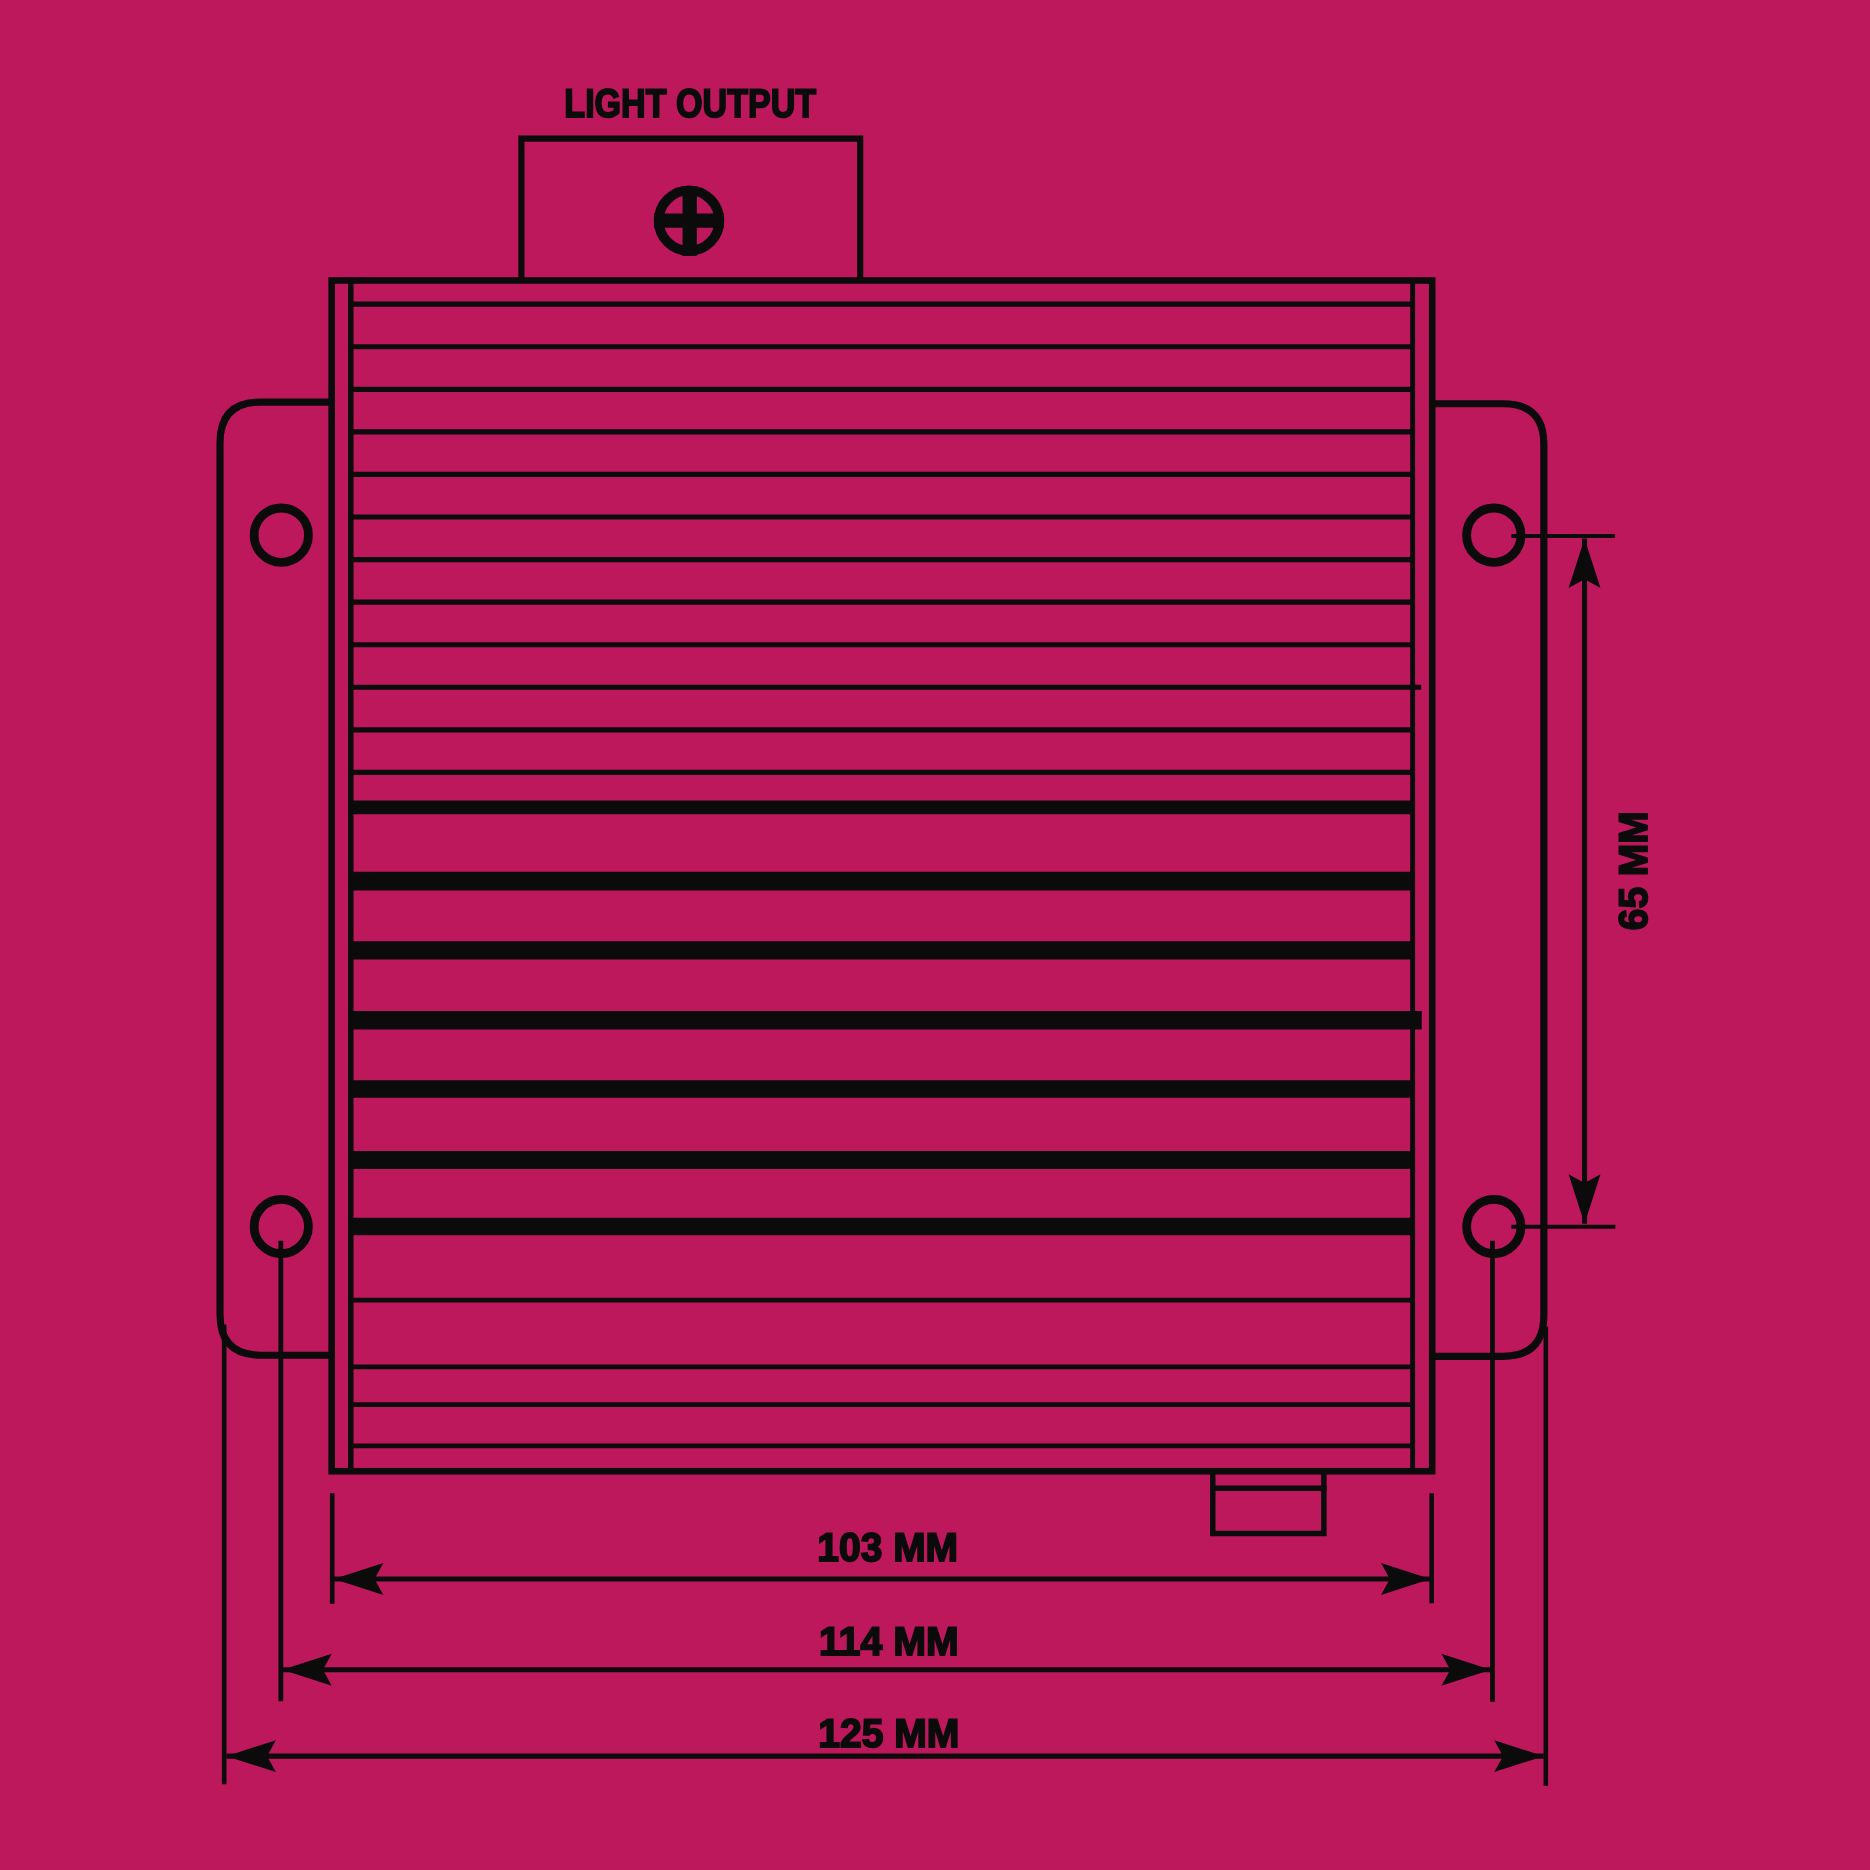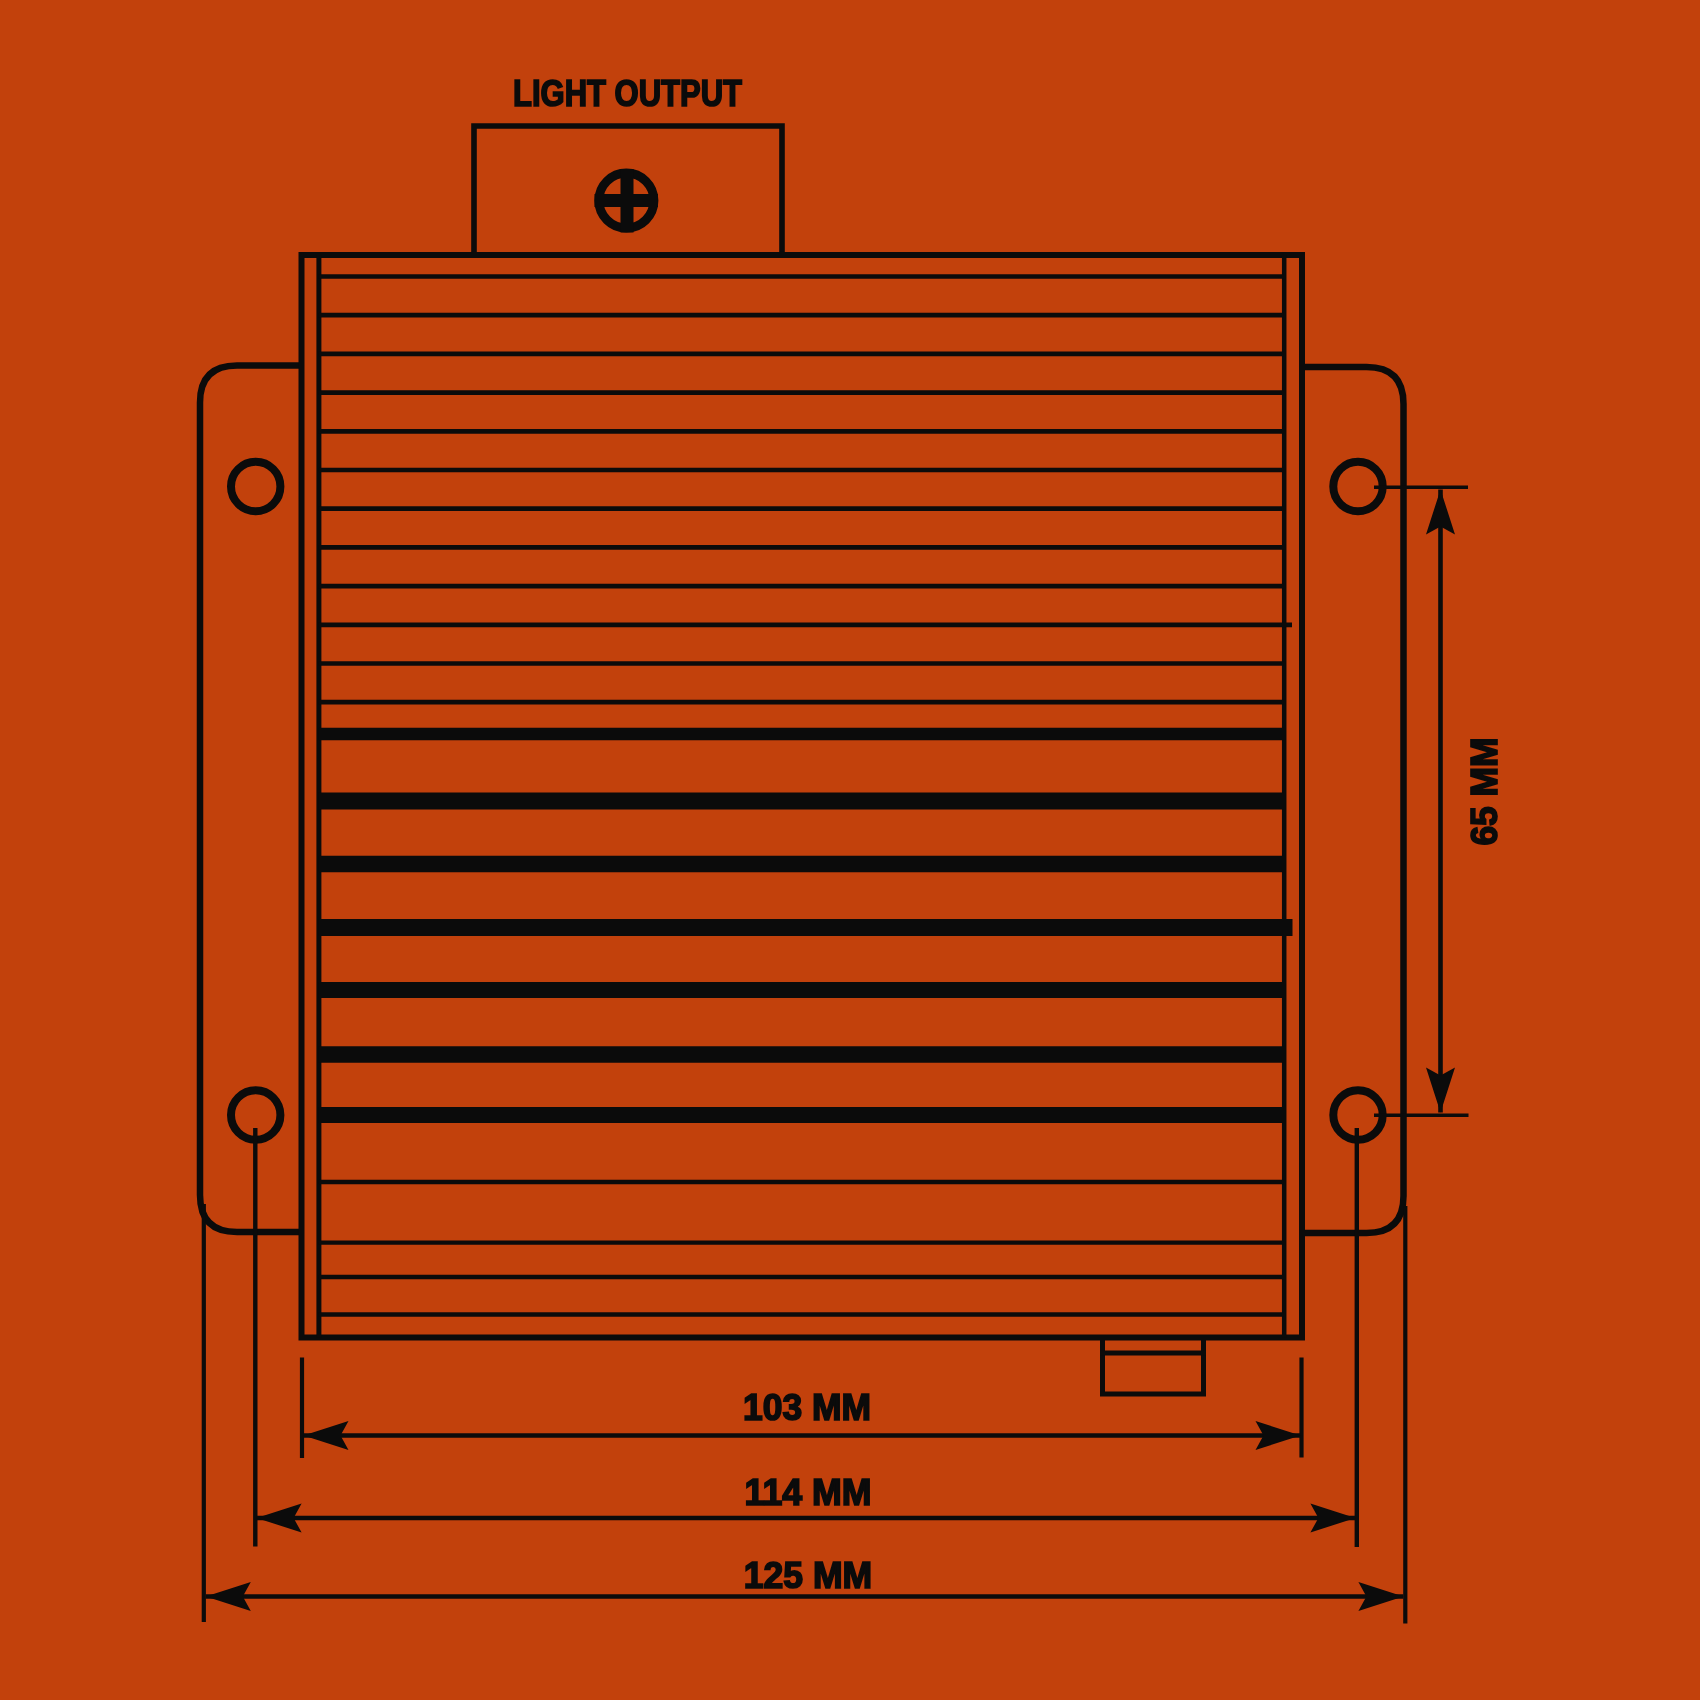--- a/index.html
+++ b/index.html
@@ -1,16 +1,16 @@
 <!DOCTYPE html>
 <html><head>
 <meta charset="utf-8">
 <style>
   html,body{margin:0;padding:0;background:#ffffff;}
-  #page{width:1700px;height:1700px;background:#c2410c;position:relative;}
+  #page{width:1700px;height:1700px;background:#be185d;position:relative;}
   svg{display:block;}
   text{font-family:"Liberation Sans", sans-serif;font-weight:bold;fill:#0b0b0b;stroke:#0b0b0b;stroke-width:1.7;}
 </style>
 </head>
 <body>
 <div id="page">
 <svg width="1700" height="1700" viewBox="0 0 1700 1700" fill="none" stroke="none">
 
   <text x="627.5" y="106" font-size="36.5" text-anchor="middle" textLength="229" lengthAdjust="spacingAndGlyphs">LIGHT OUTPUT</text>
 

